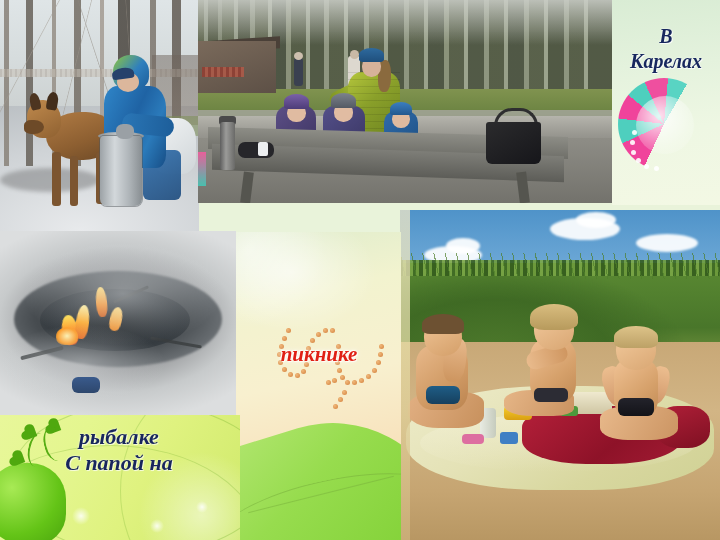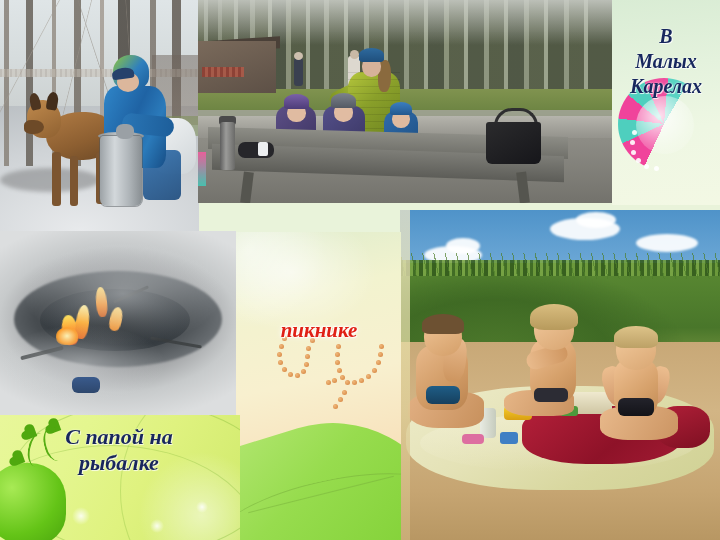--- a/index.html
+++ b/index.html
@@ -594,21 +594,21 @@
     text-align:center;line-height:1.18;
     font-family:"Liberation Serif", serif;
     font-style:italic;font-weight:bold;font-size:21px;
     color:#e02015;
     text-shadow:
       0 0 3px #ffffff, 0 0 6px #ffffff,
       1px 1px 0 #fff9f0, -1px -1px 0 #fff9f0;
     z-index:8;
   }
   .title-picnic span{display:block;}
-  .title-picnic .l2{font-size:21px;}
+  .title-picnic .l2{font-size:21px;margin-top:24px;}
 
   .title-fishing{
     position:absolute;left:14px;top:424px;width:210px;
     text-align:center;line-height:1.2;
     font-family:"Liberation Serif", serif;
     font-style:italic;font-weight:bold;font-size:22px;
     color:#18265c;
     text-shadow:0 0 2px rgba(255,255,255,.85), 1px 1px 0 rgba(255,255,255,.6);
     z-index:9;
   }
@@ -820,26 +820,25 @@
       <div class="bdot" style="left:12px;top:62px;"></div>
       <div class="bdot" style="left:13px;top:72px;"></div>
       <div class="bdot" style="left:18px;top:80px;"></div>
       <div class="bdot" style="left:26px;top:86px;"></div>
       <div class="bdot" style="left:36px;top:88px;"></div>
     </div>
   </div>
 
   <div class="title-karely">
     <span>В</span>
-    <span>Малых</span>
     <span>Карелах</span>
   </div>
 
   <div class="title-picnic">
     <span class="l2">пикнике</span>
   </div>
 
   <div class="title-fishing">
+    <span>рыбалке</span>
     <span>С папой на</span>
-    <span>рыбалке</span>
   </div>
 
 </div>
 
 </body></html>

